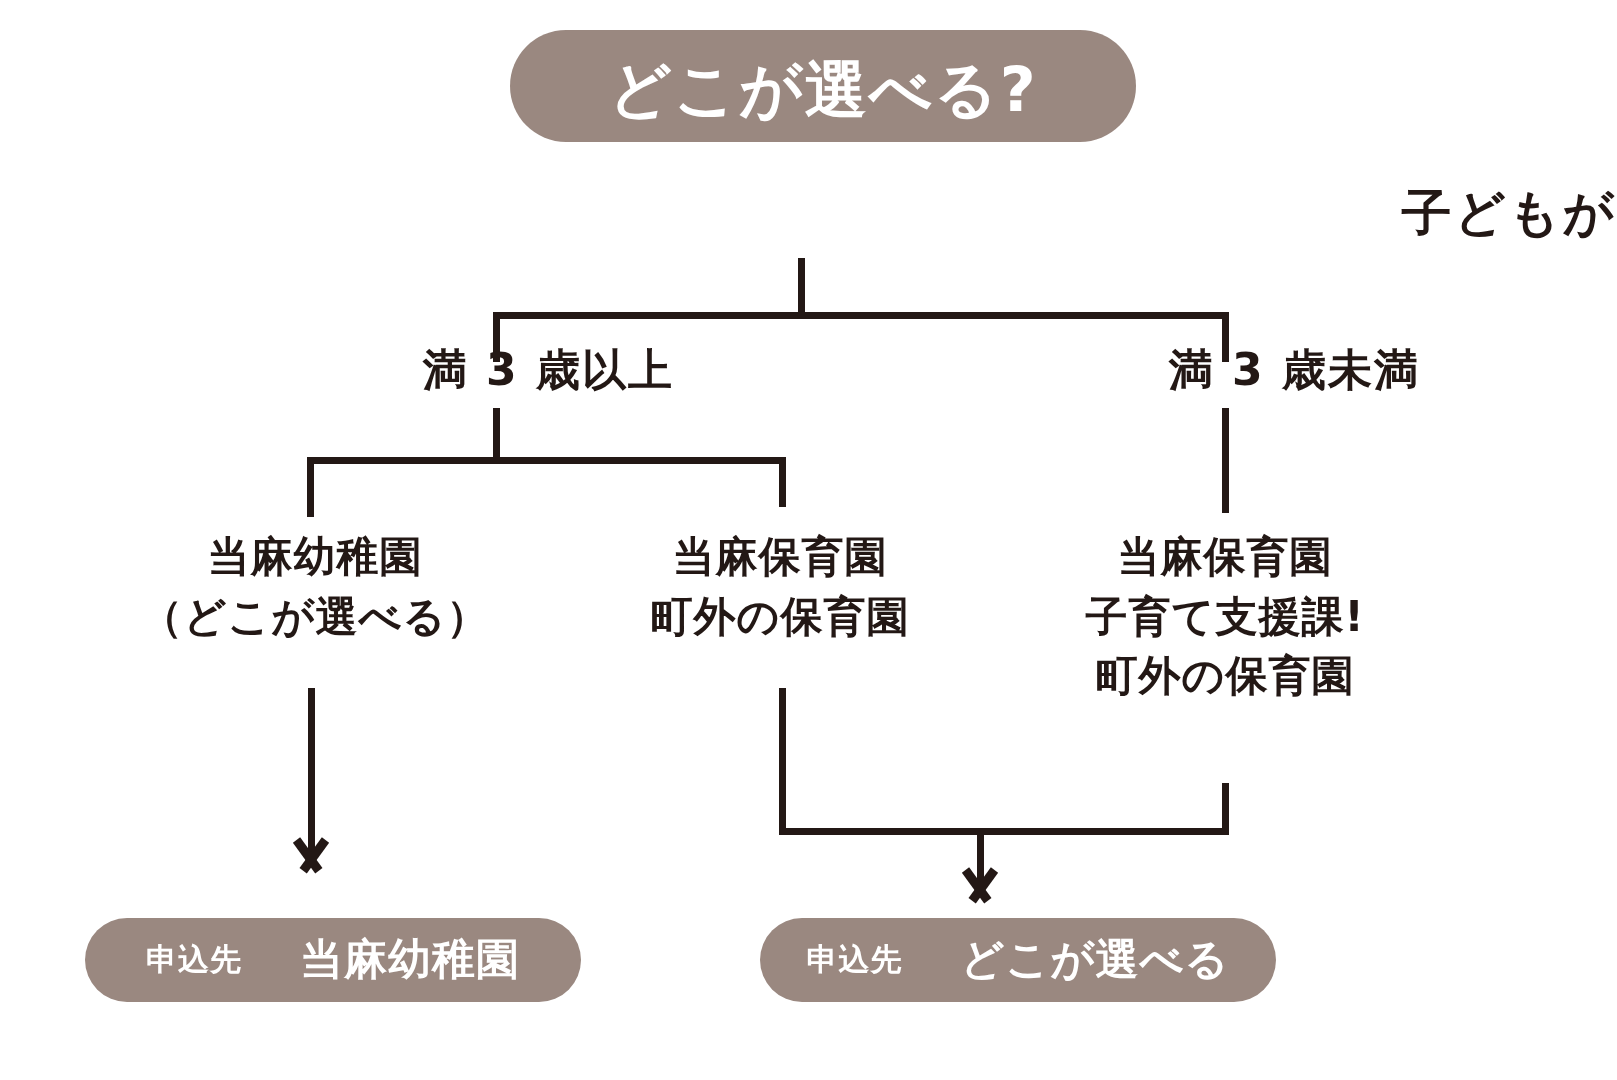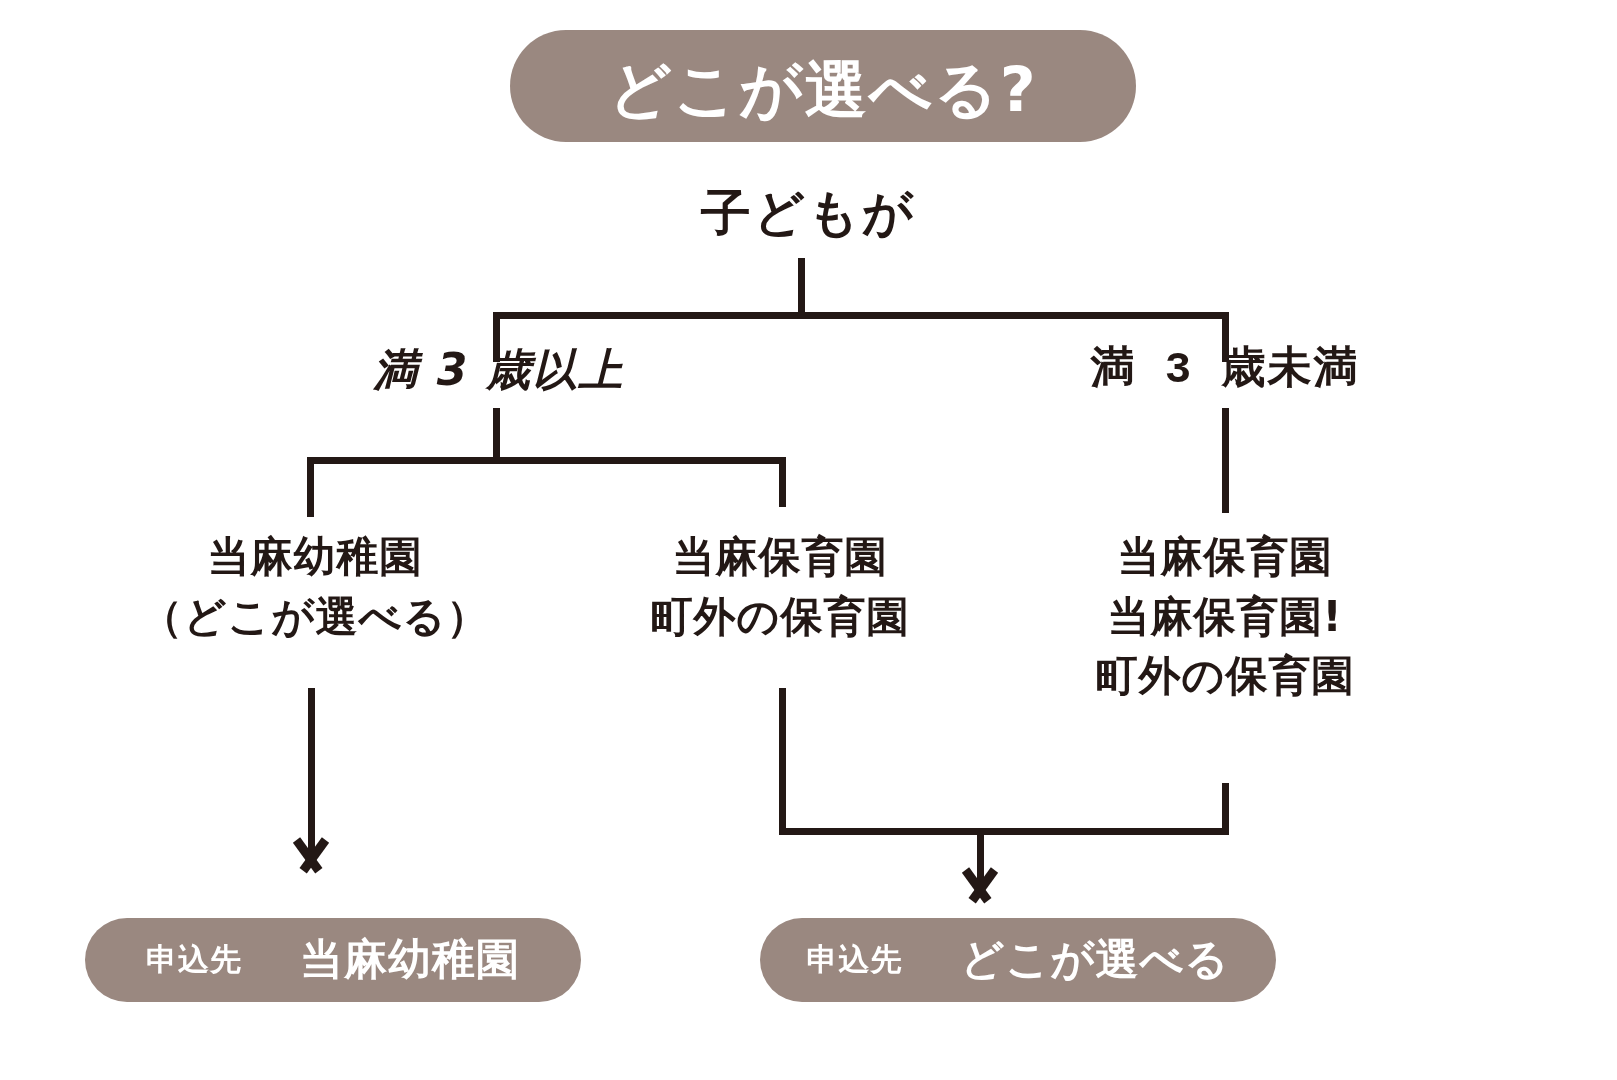--- a/index.html
+++ b/index.html
@@ -72,46 +72,44 @@
     white-space: nowrap;
     letter-spacing: 1px;
     margin-left: 42px;
   }
 
   
   .node-text {
     position: absolute;
     color: #231815;
     font-weight: 700;
-    text-align: center;
+    text-align: right;
     white-space: nowrap;
     line-height: 1.0;
   }
   #root-node {
     left: 0px;
     top: 188px;
     width: 1617px;
     font-size: 50px;
     letter-spacing: 3px;
   }
   .branch-label {
     font-size: 44px;
     letter-spacing: 2px;
   }
   #branch-label-left {
-    left: 304px;
+    left: 284px;
     top: 348px;
     width: 390px;
-    font-style: italic;
   }
   #branch-label-right {
     left: 1030px;
     top: 348px;
     width: 390px;
-    font-family: Liberation Mono, monospace;
   }
   .leaf {
     position: absolute;
     color: #231815;
     font-weight: 700;
     text-align: center;
     white-space: nowrap;
   }
   .leaf .leaf-line {
     display: block;
@@ -223,21 +221,21 @@
     <span class="leaf-line">（どこが選べる）</span>
   </div>
 
   <div class="leaf" id="leaf-nursery-mid">
     <span class="leaf-line">当麻保育園</span>
     <span class="leaf-line">町外の保育園</span>
   </div>
 
   <div class="leaf" id="leaf-nursery-right">
     <span class="leaf-line">当麻保育園</span>
-    <span class="leaf-line">当麻保育園!</span>
+    <span class="leaf-line">子育て支援課!</span>
     <span class="leaf-line">町外の保育園</span>
   </div>
 
   <div class="line-v" style="left:779px; top:688px; height:146px;"></div>
 
   <div class="line-v" style="left:1222px; top:783px; height:51px;"></div>
 
   <div class="line-h" style="left:779px; top:828px; width:450px;"></div>
 
   <div class="arrow" style="left:284px; top:688px; height:200px;">

